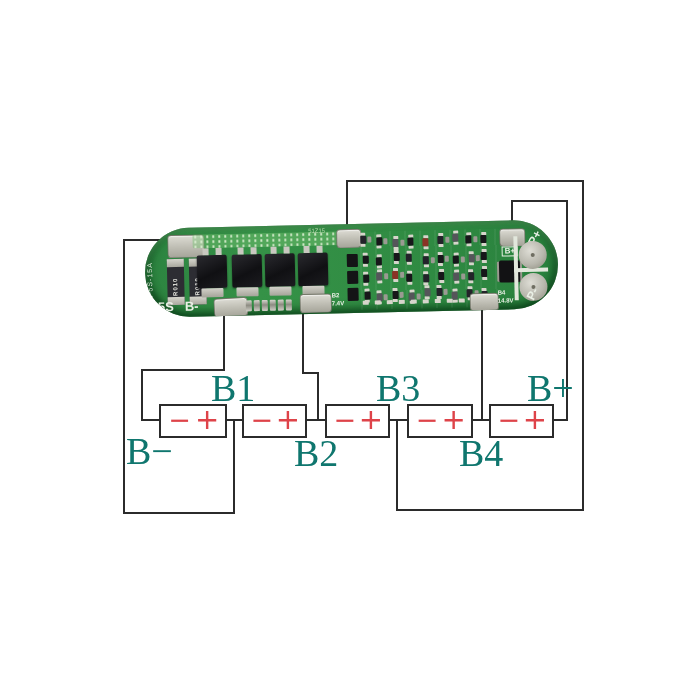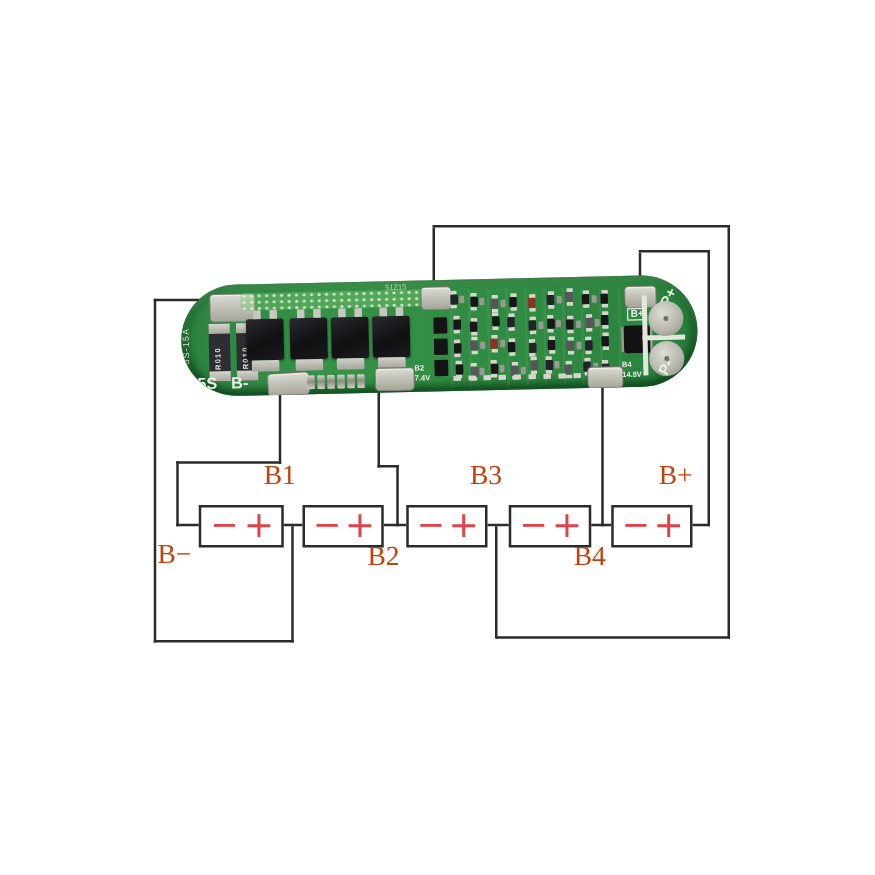--- a/index.html
+++ b/index.html
@@ -9,21 +9,21 @@
   .seg{position:absolute;background:#2b2b2b;}
   
   .batt{position:absolute;top:404px;height:34px;background:#fff;border:2px solid #2b2b2b;
         box-sizing:border-box;}
   .batt .sym{position:absolute;top:50%;transform:translate(-50%,-54%);
              font-family:"DejaVu Sans",sans-serif;color:#de4349;line-height:1;}
   .batt .minus{left:29%;font-size:27px;}
   .batt .plus{left:72%;font-size:29px;}
   .jlink{position:absolute;top:419px;height:2px;background:#2b2b2b;}
   
-  .term{position:absolute;font-family:"Liberation Serif",serif;font-size:22px;color:#c2410c;
+  .term{position:absolute;font-family:"Liberation Serif",serif;font-size:38px;color:#0f766e;
         line-height:1;}
   
   #board{position:absolute;left:145px;top:224px;width:413px;height:89px;border-radius:45px;
          transform:rotate(-1.3deg);overflow:hidden;z-index:1;
          background:linear-gradient(92deg,#2c8340 0%,#359247 28%,#2f8a42 70%,#29803d 100%);
          box-shadow:inset 0 3px 5px rgba(150,220,150,.28),inset 0 -5px 8px rgba(0,45,15,.55),
                     inset 5px 0 7px rgba(0,45,15,.38),inset -5px 0 7px rgba(0,45,15,.38);}
   .pad{position:absolute;background:linear-gradient(180deg,#dcdbd3,#bebdb3 55%,#a7a69b);
        border:1px solid rgba(80,85,70,.6);border-radius:4px;
        box-shadow:inset 0 1px 1px rgba(255,255,255,.65);}

